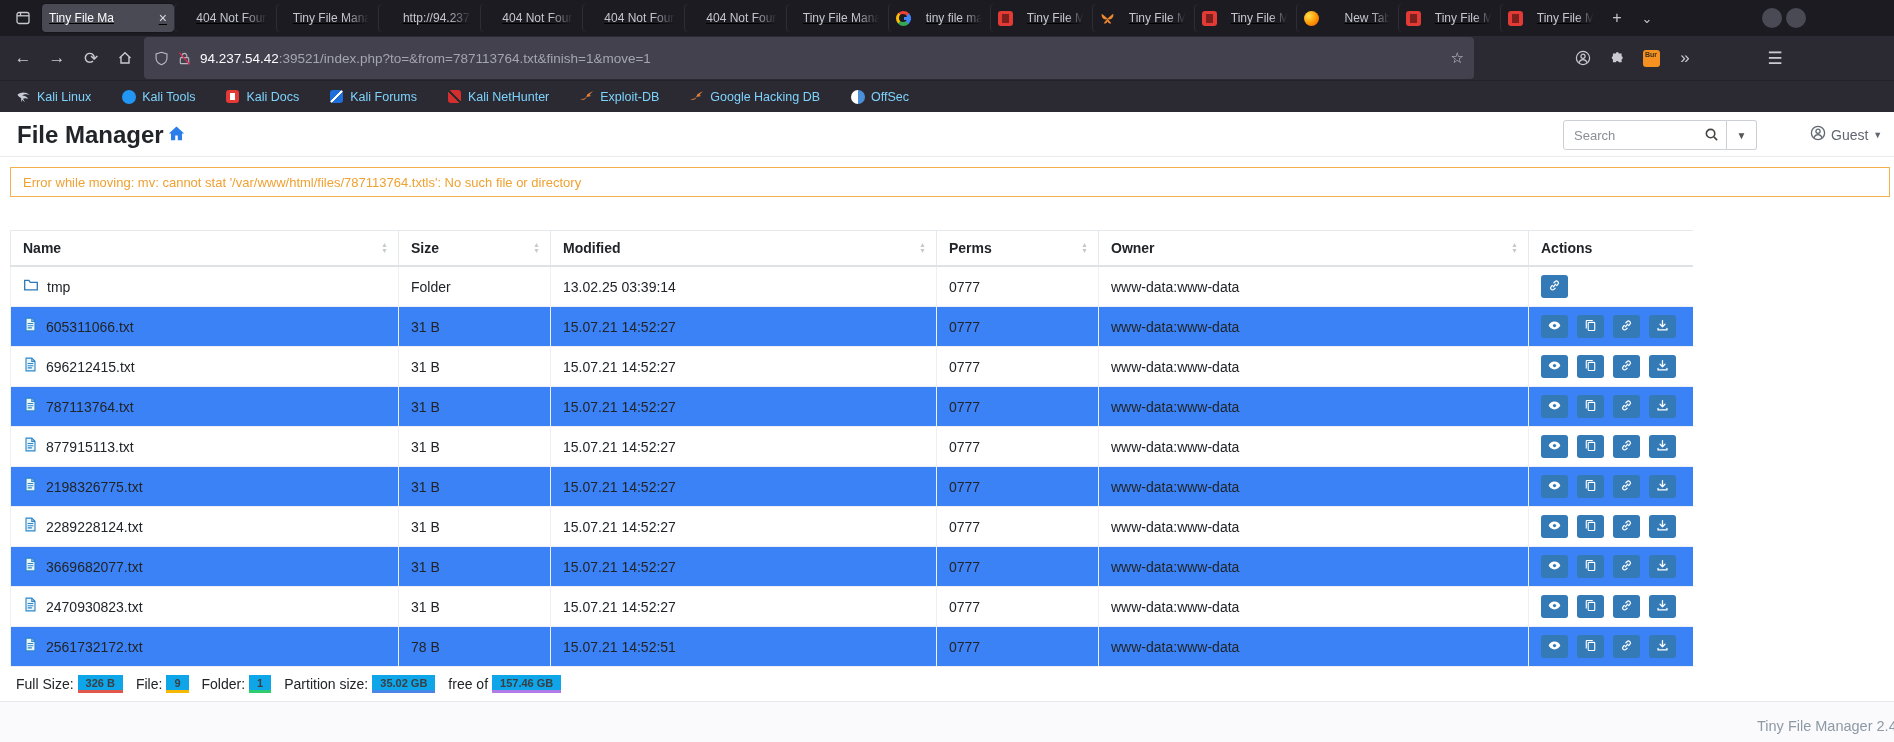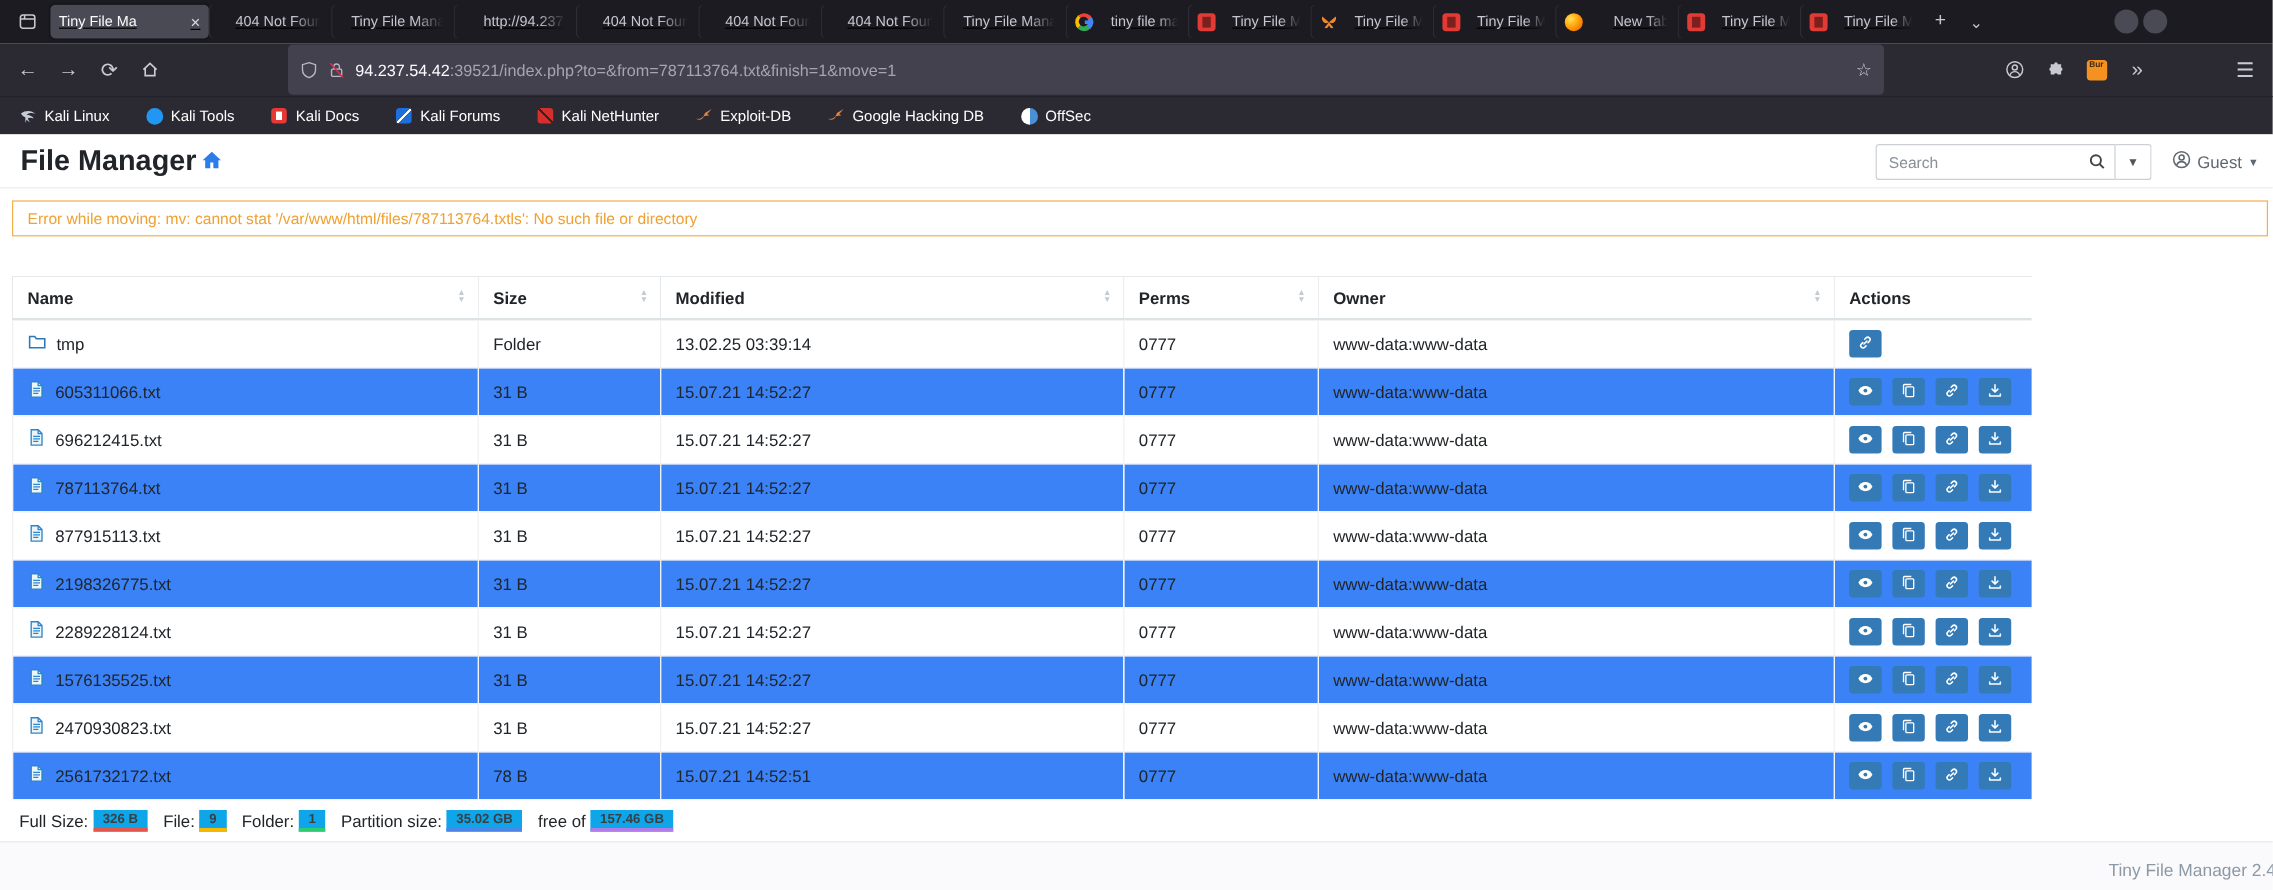--- a/index.html
+++ b/index.html
@@ -18,53 +18,53 @@
       mask-image:linear-gradient(to right,#000 72%,transparent 98%); }
   .tab .fav { width:16px; height:16px; margin-right:6px; flex:none; display:flex; align-items:center; justify-content:center; }
   .tclose { font-size:14px; color:#d9d9e0; margin-left:4px; flex:none; line-height:1; }
   .newtab-btn,.tablist-btn { background:transparent; border:none; color:#c6c6cf; font-size:16px; width:30px; height:28px; border-radius:4px; }
   .tablist-btn { font-size:13px; }
   .windots { margin-left:auto; display:flex; gap:4px; padding-right:88px; }
   .windots span { width:20px; height:20px; border-radius:50%; background:#4a4a55; }
 
   .navbar { height:44px; background:#2b2a33; display:flex; align-items:center; padding-left:8px; }
   .navbtn { width:30px; height:30px; border:none; background:transparent; color:#c9c9d2; font-size:17px; border-radius:4px; display:flex; align-items:center; justify-content:center; flex:none; margin-right:4px; }
-  .urlbar { margin-left:96px; width:1330px; height:42px; background:#42414d; border-radius:4px; display:flex; align-items:center; padding:0 10px; flex:none; }
+  .urlbar { width:1330px; height:42px; background:#42414d; border-radius:4px; display:flex; align-items:center; padding:0 10px; flex:none; }
   .urlbar .sec { margin-right:8px; display:flex; align-items:center; }
   .url-text { font-size:13.5px; white-space:nowrap; overflow:hidden; flex:1; }
   .url-domain { color:#fbfbfe; }
   .url-rest { color:#a5a5b1; }
   .star { color:#c9c9d2; font-size:15px; margin-left:8px; }
   .navright { display:flex; align-items:center; margin-left:94px; }
   .burp { width:17px; height:17px; background:#f59121; border-radius:3px; color:#402e15; font-size:7px; font-weight:bold; display:flex; align-items:flex-start; justify-content:center; line-height:9px; }
   .menu-ham { margin-left:56px !important; }
 
   .bookmarksbar { height:32px; background:#2b2a33; border-top:1px solid #23222b; display:flex; align-items:center; padding-left:16px; gap:30px; }
-  .bm { display:flex; align-items:center; gap:6px; color:#ffffff; font-size:12.5px; white-space:nowrap; }
+  .bm { display:flex; align-items:center; gap:6px; color:#7dd3fc; font-size:12.5px; white-space:nowrap; }
   .bm .bico { width:15px; height:15px; display:flex; align-items:center; justify-content:center; flex:none; }
 
   .sico { display:inline-block; border-radius:3px; }
   .gico { width:15px; height:15px; border-radius:50%; position:relative;
       background:conic-gradient(from -40deg,#ea4335 0 25%,#4285f4 0 50%,#34a853 0 75%,#fbbc05 0 100%); }
   .gico .ghole { position:absolute; left:3.5px; top:3.5px; width:8px; height:8px; background:#1c1b22; border-radius:50%; }
   .gico .gbar { position:absolute; right:0px; top:6px; width:7px; height:3px; background:#4285f4; }
   .tab .gico .ghole { background:#1c1b22; }
   .ffico { width:15px; height:15px; border-radius:50%; background:radial-gradient(circle at 32% 32%, #ffe14d, #ff9500 55%, #e8530e); }
   .redico { width:15px; height:15px; background:#e23b35; border-radius:3px; position:relative; }
   .redico::after { content:""; position:absolute; left:4px; top:3px; width:7px; height:9px; background:rgba(40,10,10,.55); }
   .circico { width:14px; height:14px; border-radius:50%; }
 
   
   .page { background:#fff; }
   .appheader { position:relative; height:45px; border-bottom:1px solid #e9ecef; }
   .apptitle { position:absolute; left:17px; top:9px; font-size:24px; font-weight:bold; color:#212529; }
   .homeico { position:absolute; left:168px; top:13px; }
   .searchgrp { position:absolute; left:1563px; top:8px; display:flex; height:30px; }
   .searchbox { position:relative; }
-  .searchbox input { width:200px; height:30px; border:1px solid #ccd0d4; border-radius:3px 0 0 3px; padding:0 30px 0 10px; font-size:13px; color:#333; outline:none; font-family:"Liberation Sans",sans-serif; }
+  .searchbox input { width:164px; height:30px; border:1px solid #ccd0d4; border-radius:3px 0 0 3px; padding:0 30px 0 10px; font-size:13px; color:#333; outline:none; font-family:"Liberation Sans",sans-serif; }
   .searchbox input::placeholder { color:#8a9096; }
   .magico { position:absolute; right:8px; top:7px; }
   .caretbtn { width:30px; height:30px; border:1px solid #ccd0d4; border-left:none; background:#fff; border-radius:0 3px 3px 0; color:#555; font-size:10px; }
   .guest { position:absolute; left:1810px; top:13px; display:flex; align-items:center; gap:5px; color:#5f6770; font-size:14px; }
   .guest .caret { font-size:9px; }
 
   .alert { margin:10px 0 0 10px; width:1880px; height:30px; border:1px solid #f3b04c; color:#efa131; font-size:13px; padding:7px 12px; background:#fff; white-space:nowrap; overflow:hidden; }
 
   .tablewrap { margin:33px 0 0 10px; width:1683px; overflow:hidden; }
   table { width:1890px; table-layout:fixed; border-collapse:collapse; font-size:14px; color:#212529; }
@@ -615,21 +615,21 @@
               </button></td>
           </tr>
           <tr class="stripe">
             <td>
               <span class="namecell">
                 <span><svg width="15" height="15" viewBox="0 0 16 16">
                     <path d="M3.2 1.2h6.2l3.4 3.4v10.2H3.2z" fill="#eaf4fb" stroke="#2e86c8" stroke-width="1.2"></path>
                     <path d="M9.4 1.2v3.4h3.4" fill="none" stroke="#2e86c8" stroke-width="1.2"></path>
                     <path d="M5 7h6M5 9.3h6M5 11.6h4.5" stroke="#2e86c8" stroke-width="1.1"></path>
                   </svg></span>
-                <span>1576135525.txt</span>
+                <span>3669682077.txt</span>
               </span>
             </td>
             <td>31 B</td>
             <td>15.07.21 14:52:27</td>
             <td>0777</td>
             <td>www-data:www-data</td>
             <td><button class="actbtn">
                 <span><svg width="13" height="13" viewBox="0 0 16 16">
                     <path fill="#fff" d="M8 3.2C4.8 3.2 2.1 5.1.8 8c1.3 2.9 4 4.8 7.2 4.8s5.9-1.9 7.2-4.8C13.9 5.1 11.2 3.2 8 3.2z"></path>
                     <circle cx="8" cy="8" r="2" fill="#337ab7"></circle>

